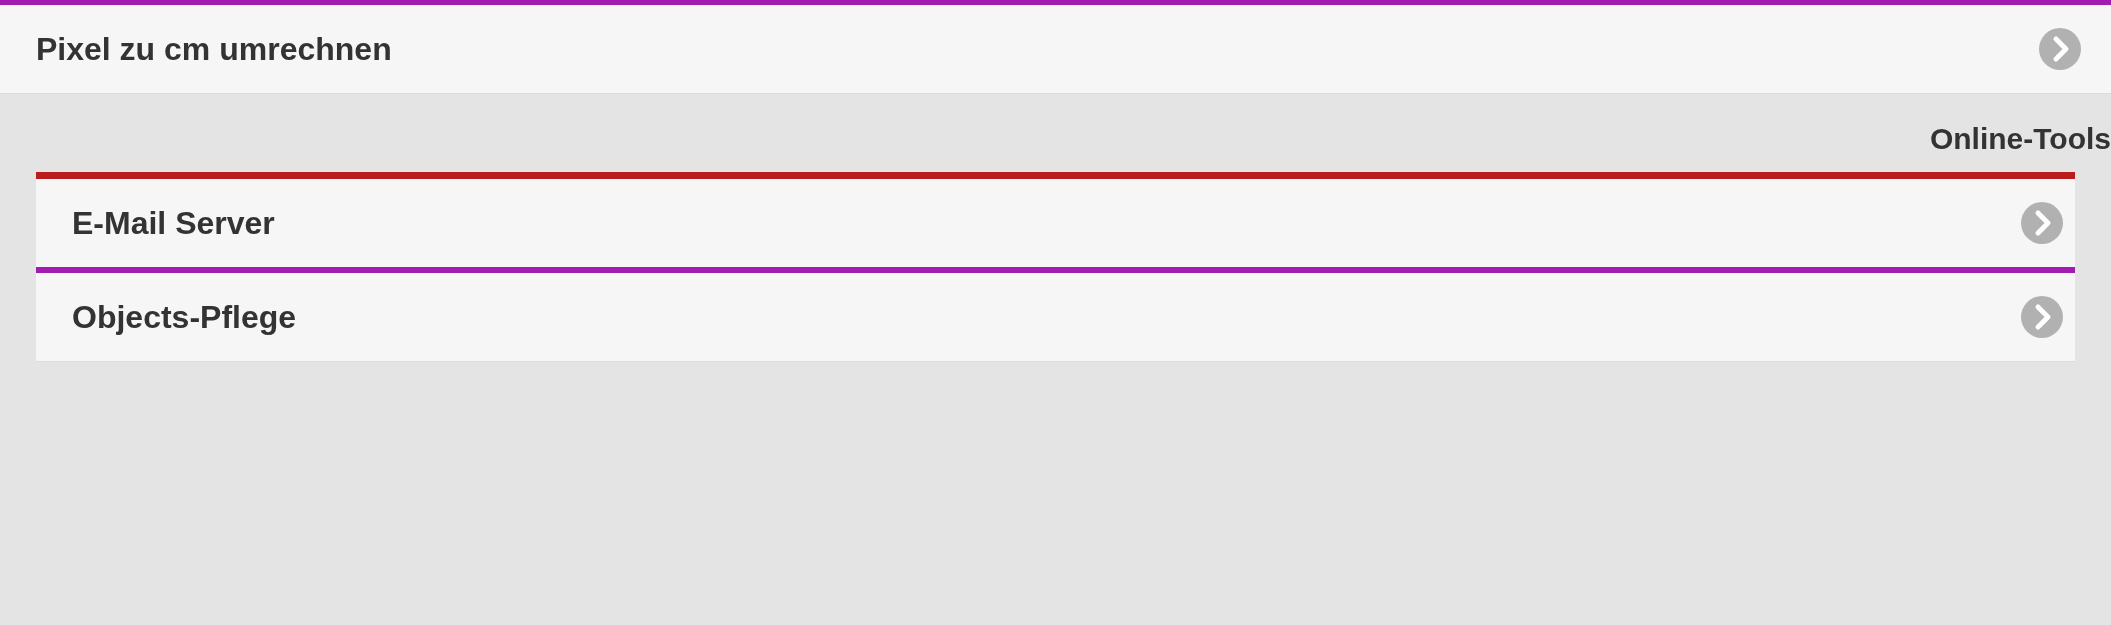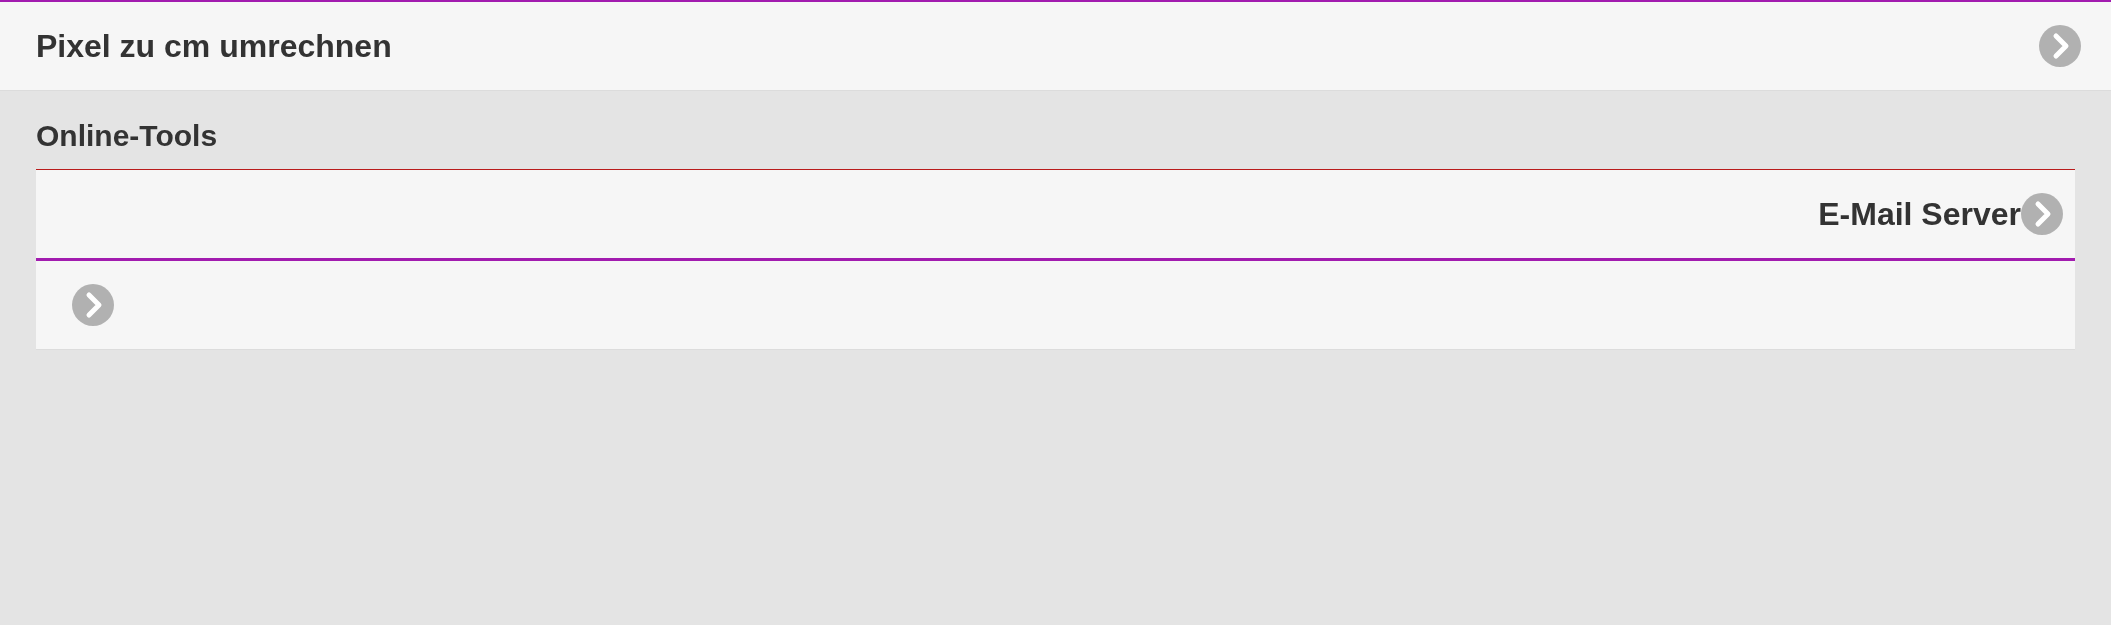--- a/index.html
+++ b/index.html
@@ -10,21 +10,21 @@
     body {
       font-family: -apple-system, BlinkMacSystemFont, "Segoe UI", Helvetica, Arial, sans-serif;
       background: #e4e4e4;
       width: 2111px;
     }
     .list-item {
       display: flex;
       align-items: center;
       justify-content: space-between;
       background: #f6f6f6;
-      border-top: 3px solid #a21caf;
+      border-top: 6px solid #a21caf;
       border-bottom: 1px solid #dcdcdc;
       padding: 23px 30px 23px 36px;
       cursor: pointer;
       margin-top: -1px;
     }
     .list-item-label {
       color: #333333;
       font-size: 32px;
       font-weight: 700;
     }
@@ -47,35 +47,35 @@
       stroke-linecap: round;
       stroke-linejoin: round;
       margin-left: 3px;
     }
     .section-header {
       padding: 28px 0 16px 36px;
       color: #333333;
       font-size: 30px;
       font-weight: 700;
       background: #e4e4e4;
+      text-align: right;
     }
     .sublist {
       padding: 0 36px;
       background: #e4e4e4;
     }
     .sublist .list-item {
       padding-left: 36px;
       padding-right: 12px;
       border-left: none;
       border-right: none;
     }
     .sublist .list-item:first-child {
-      border-top: 1px solid #b91c1c;
+      border-top: 7px solid #b91c1c;
       margin-top: 0;
-      justify-content: flex-end;
     }
   </style>
 </head>
 <body>
 
 <div>
   <div class="list-item">
     <span class="list-item-label">Pixel zu cm umrechnen</span>
     <span class="chevron-circle">
       <svg viewBox="0 0 20 28">
@@ -90,19 +90,20 @@
 <div class="sublist">
   <div class="list-item">
     <span class="list-item-label">E-Mail Server</span>
     <span class="chevron-circle">
       <svg viewBox="0 0 20 28">
           <polyline points="4,4 14,14 4,24"></polyline>
         </svg>
     </span>
   </div>
   <div class="list-item">
+    <span class="list-item-label">Objects-Pflege</span>
     <span class="chevron-circle">
       <svg viewBox="0 0 20 28">
           <polyline points="4,4 14,14 4,24"></polyline>
         </svg>
     </span>
   </div>
 </div>
 
 </body></html>

